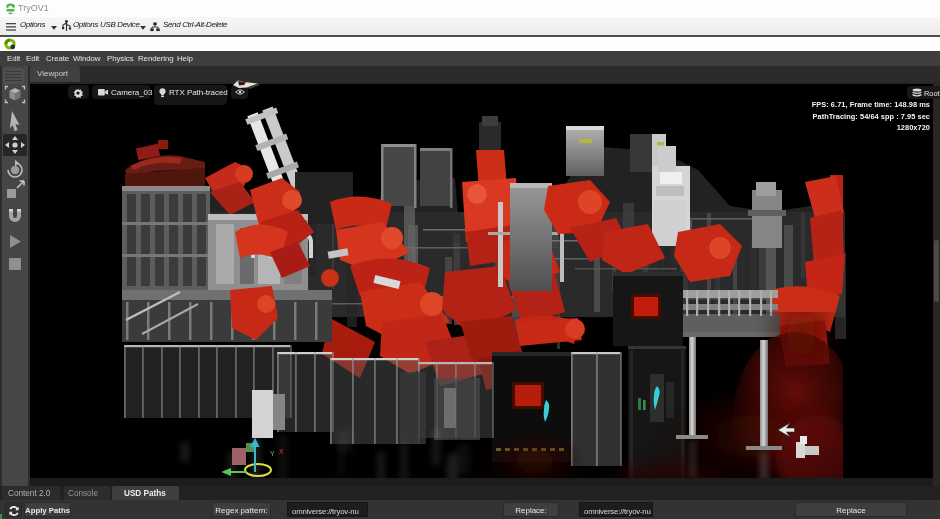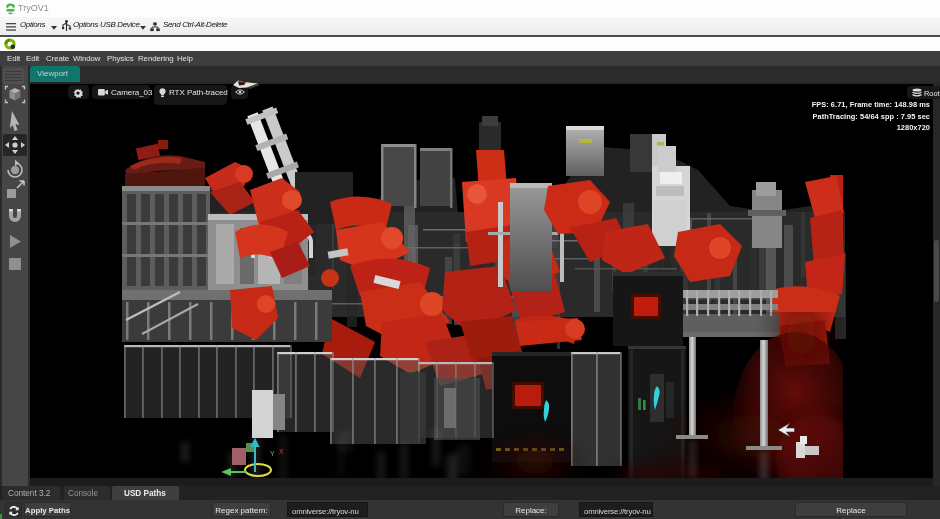--- a/index.html
+++ b/index.html
@@ -8,21 +8,21 @@
 .abs{position:absolute;}
 #titlebar{left:0;top:0;width:940px;height:17px;background:#fdfdfd;}
 #titlebar .t{left:18px;top:3px;font-size:9px;color:#8e8e8e;}
 #vmbar{left:0;top:17px;width:940px;height:18px;background:linear-gradient(#f7f7f7,#ececec);color:#161616;font-size:8px;letter-spacing:-0.35px;white-space:nowrap;}
 #vmbar .it{top:3px;font-style:italic;}
 #pathbar{left:0;top:35px;width:940px;height:16px;background:#fefefe;border-top:2px solid #4e4e4e;}
 #pathbar .t{left:18px;top:4px;font-size:7.5px;color:#a2a2a2;white-space:nowrap;letter-spacing:-0.05px;}
 #menubar{left:0;top:51px;width:940px;height:15px;background:#3e3e3e;color:#e2e2e2;font-size:7.9px;letter-spacing:-0.1px;white-space:nowrap;}
 #menubar span{position:absolute;top:2.5px;}
 #tabrow{left:0;top:66px;width:940px;height:16px;background:#2b2b2b;}
-#vptab{left:30px;top:66px;width:50px;height:16px;background:#0f766e;border-radius:3px 3px 0 0;color:#cfcfcf;font-size:8px;padding:3px 0 0 7px;}
+#vptab{left:30px;top:66px;width:50px;height:16px;background:#404040;border-radius:3px 3px 0 0;color:#cfcfcf;font-size:8px;padding:3px 0 0 7px;}
 #leftbar{left:0;top:66px;width:30px;height:420px;background:#2b2b2b;}
 #lstrip{left:2px;top:0px;width:26px;height:420px;background:#464646;}
 #grip{left:3px;top:2px;width:21px;height:16px;background:#4f4f4f;border-radius:2px;}
 .gl{position:absolute;left:2px;width:17px;height:1.2px;background:#3a3a3a;}
 #viewport{left:30px;top:82px;width:903px;height:404px;background:#000;}
 #scroll{left:933px;top:82px;width:7px;height:404px;background:#272727;}
 #sthumb{left:934px;top:240px;width:5px;height:62px;background:#4a4a4a;border-radius:2px;}
 .pill{position:absolute;background:rgba(25,25,25,.92);border-radius:4px;color:#e4e4e4;font-size:8px;white-space:nowrap;letter-spacing:-0.05px;margin-left:32px;}
 #stats{text-align:right;color:#f4f4f4;font-size:7.4px;font-weight:bold;line-height:11.7px;white-space:nowrap;letter-spacing:0.05px;}
 #bottabs{left:0;top:486px;width:940px;height:14px;background:#222222;}
@@ -529,21 +529,21 @@
 </div>
 <div class="abs" id="stats" style="left:633px;top:99px;width:297px;">
 FPS: 6.71, Frame time: 148.98 ms<br>PathTracing: 54/64 spp : 7.95 sec<br>1280x720
 </div>
 <svg class="abs" style="left:230px;top:77px;z-index:5" width="34" height="14" viewBox="0 0 34 14">
 <path d="M3 8 L8 3.5 L14 5 L28 6.5 L17 10.5 L9 11 Z" fill="#e8e2dd"></path>
 <path d="M8 4 L16 5.5 L14 8 L9 8.5 Z" fill="#3c1812"></path>
 <path d="M17 10.5 L28 6.5 L30 8 L20 12 Z" fill="#6a5a52" opacity="0.6"></path>
 </svg>
 <div class="abs" id="bottabs"></div>
-<div class="btab" style="left:2px;width:58px;padding-left:6px;">Content 3.2</div>
+<div class="btab" style="left:2px;width:58px;padding-left:6px;">Content 2.0</div>
 <div class="btab" style="left:64px;top:486px;width:46px;padding-left:4px;color:#969696;">Console</div>
 <div class="btab" id="btab3" style="left:112px;top:486px;width:67px;padding-left:12px;">USD Paths</div>
 <style>.btab{top:486px;}</style>
 <div class="abs" id="botbar"></div>
 <div class="bbtn" style="left:5px;top:502px;width:17px;background:#2e2e2e;">
   <svg style="position:absolute;left:2.5px;top:2.5px" width="10" height="10" viewBox="0 0 10 10">
       <path d="M1.2 3.2 A4 4 0 0 1 8.6 3.4" stroke="#f0f0f0" stroke-width="1.7" fill="none"></path>
       <path d="M8.8 6.8 A4 4 0 0 1 1.4 6.6" stroke="#f0f0f0" stroke-width="1.7" fill="none"></path>
       <path d="M9.6 0.8 V4.2 H6.2 Z" fill="#f0f0f0"></path>
       <path d="M0.4 9.2 V5.8 H3.8 Z" fill="#f0f0f0"></path>

